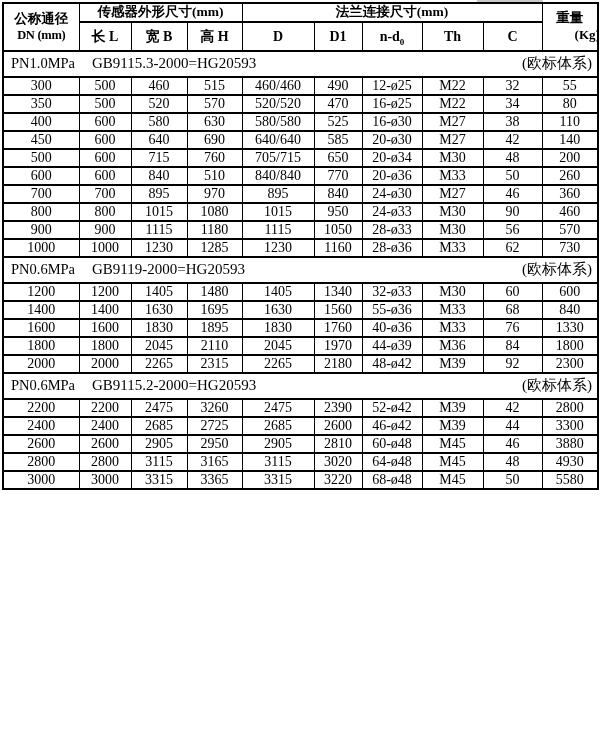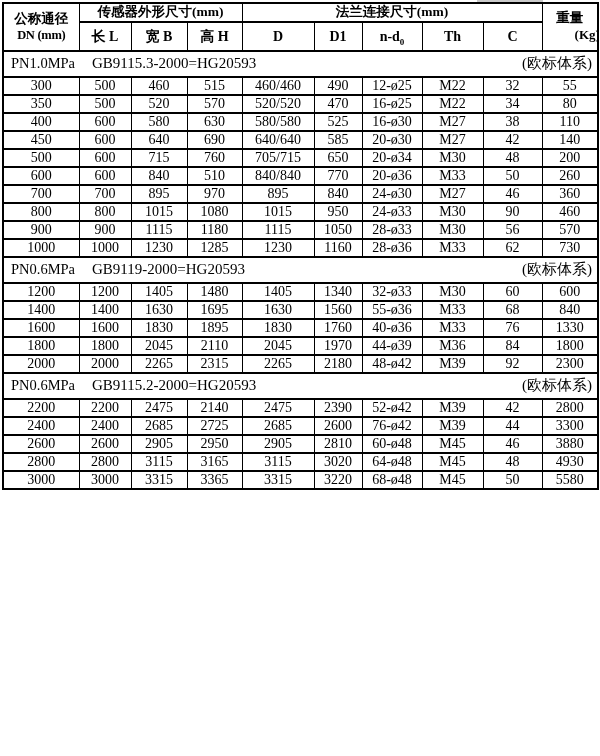--- a/index.html
+++ b/index.html
@@ -312,36 +312,36 @@
             <span class="sec-pressure">PN0.6MPa</span>
             <span class="sec-standard">GB9115.2-2000=HG20593</span>
             <span class="sec-note">(欧标体系)</span>
           </div>
         </td>
       </tr>
       <tr class="data-row">
         <td>2200</td>
         <td>2200</td>
         <td>2475</td>
-        <td>2140</td>
+        <td>3260</td>
         <td>2475</td>
         <td>2390</td>
         <td>52-ø42</td>
         <td>M39</td>
         <td>42</td>
         <td>2800</td>
       </tr>
       <tr class="data-row">
         <td>2400</td>
         <td>2400</td>
         <td>2685</td>
         <td>2725</td>
         <td>2685</td>
         <td>2600</td>
-        <td>76-ø42</td>
+        <td>46-ø42</td>
         <td>M39</td>
         <td>44</td>
         <td>3300</td>
       </tr>
       <tr class="data-row">
         <td>2600</td>
         <td>2600</td>
         <td>2905</td>
         <td>2950</td>
         <td>2905</td>

